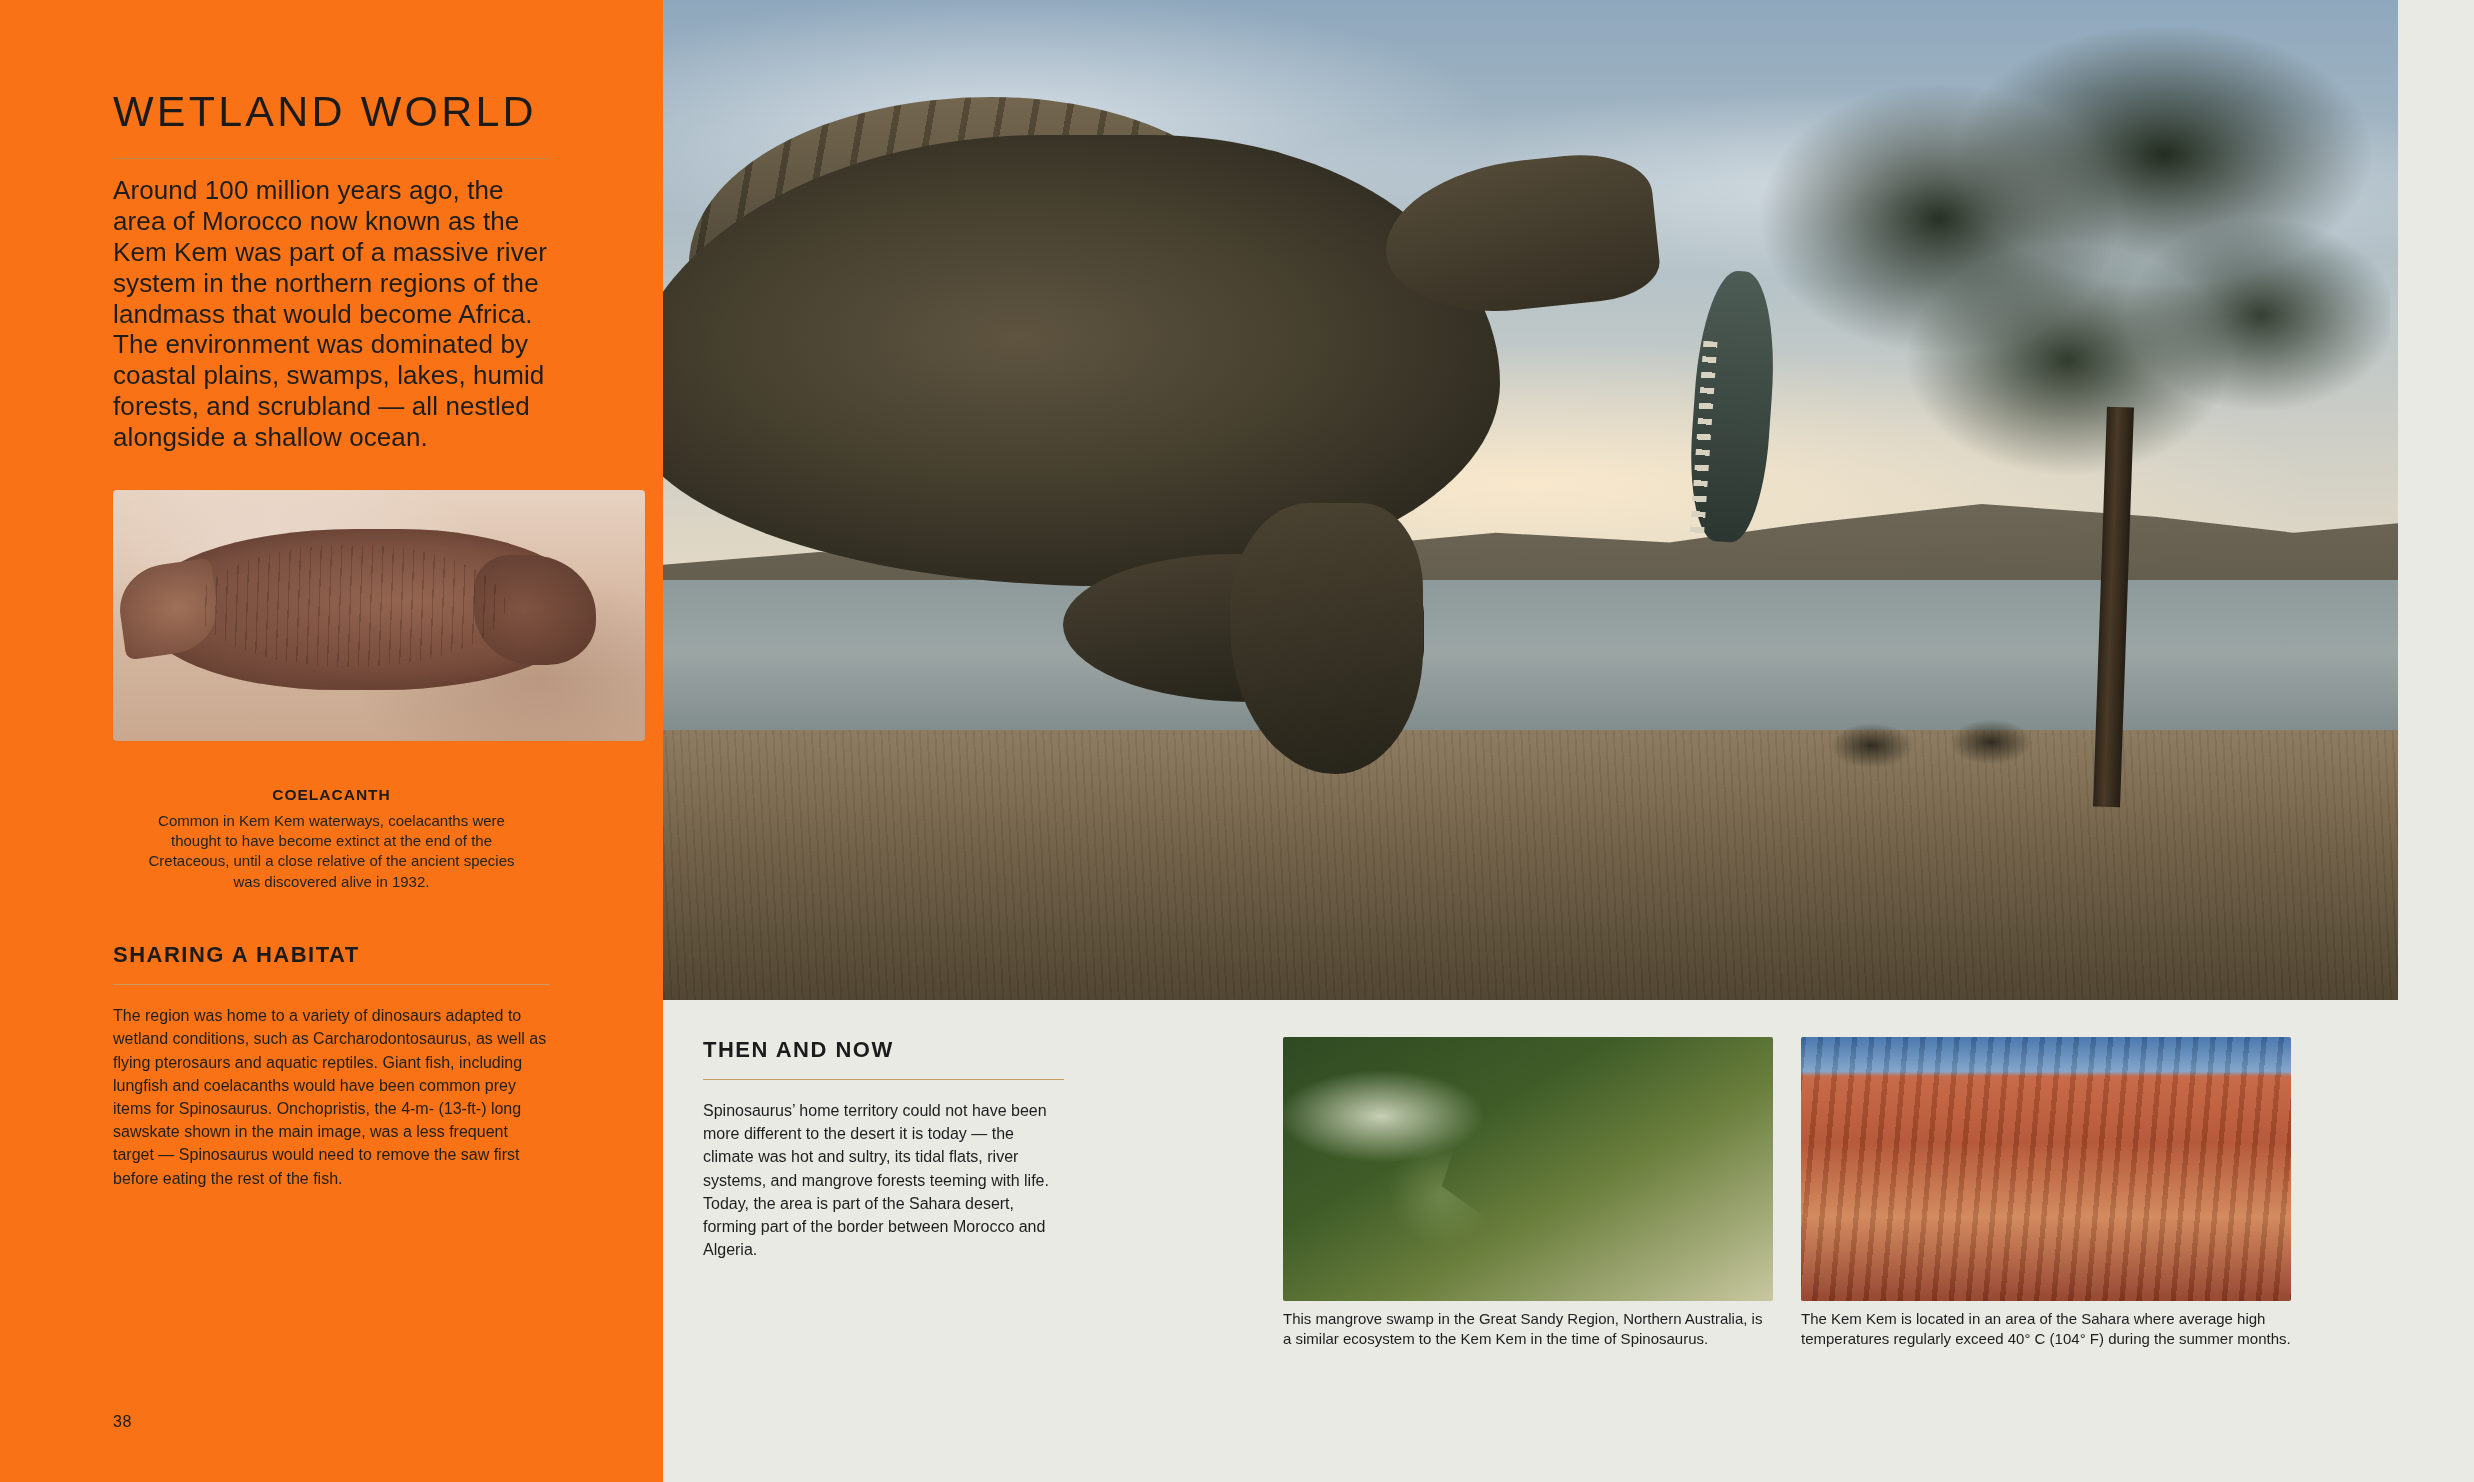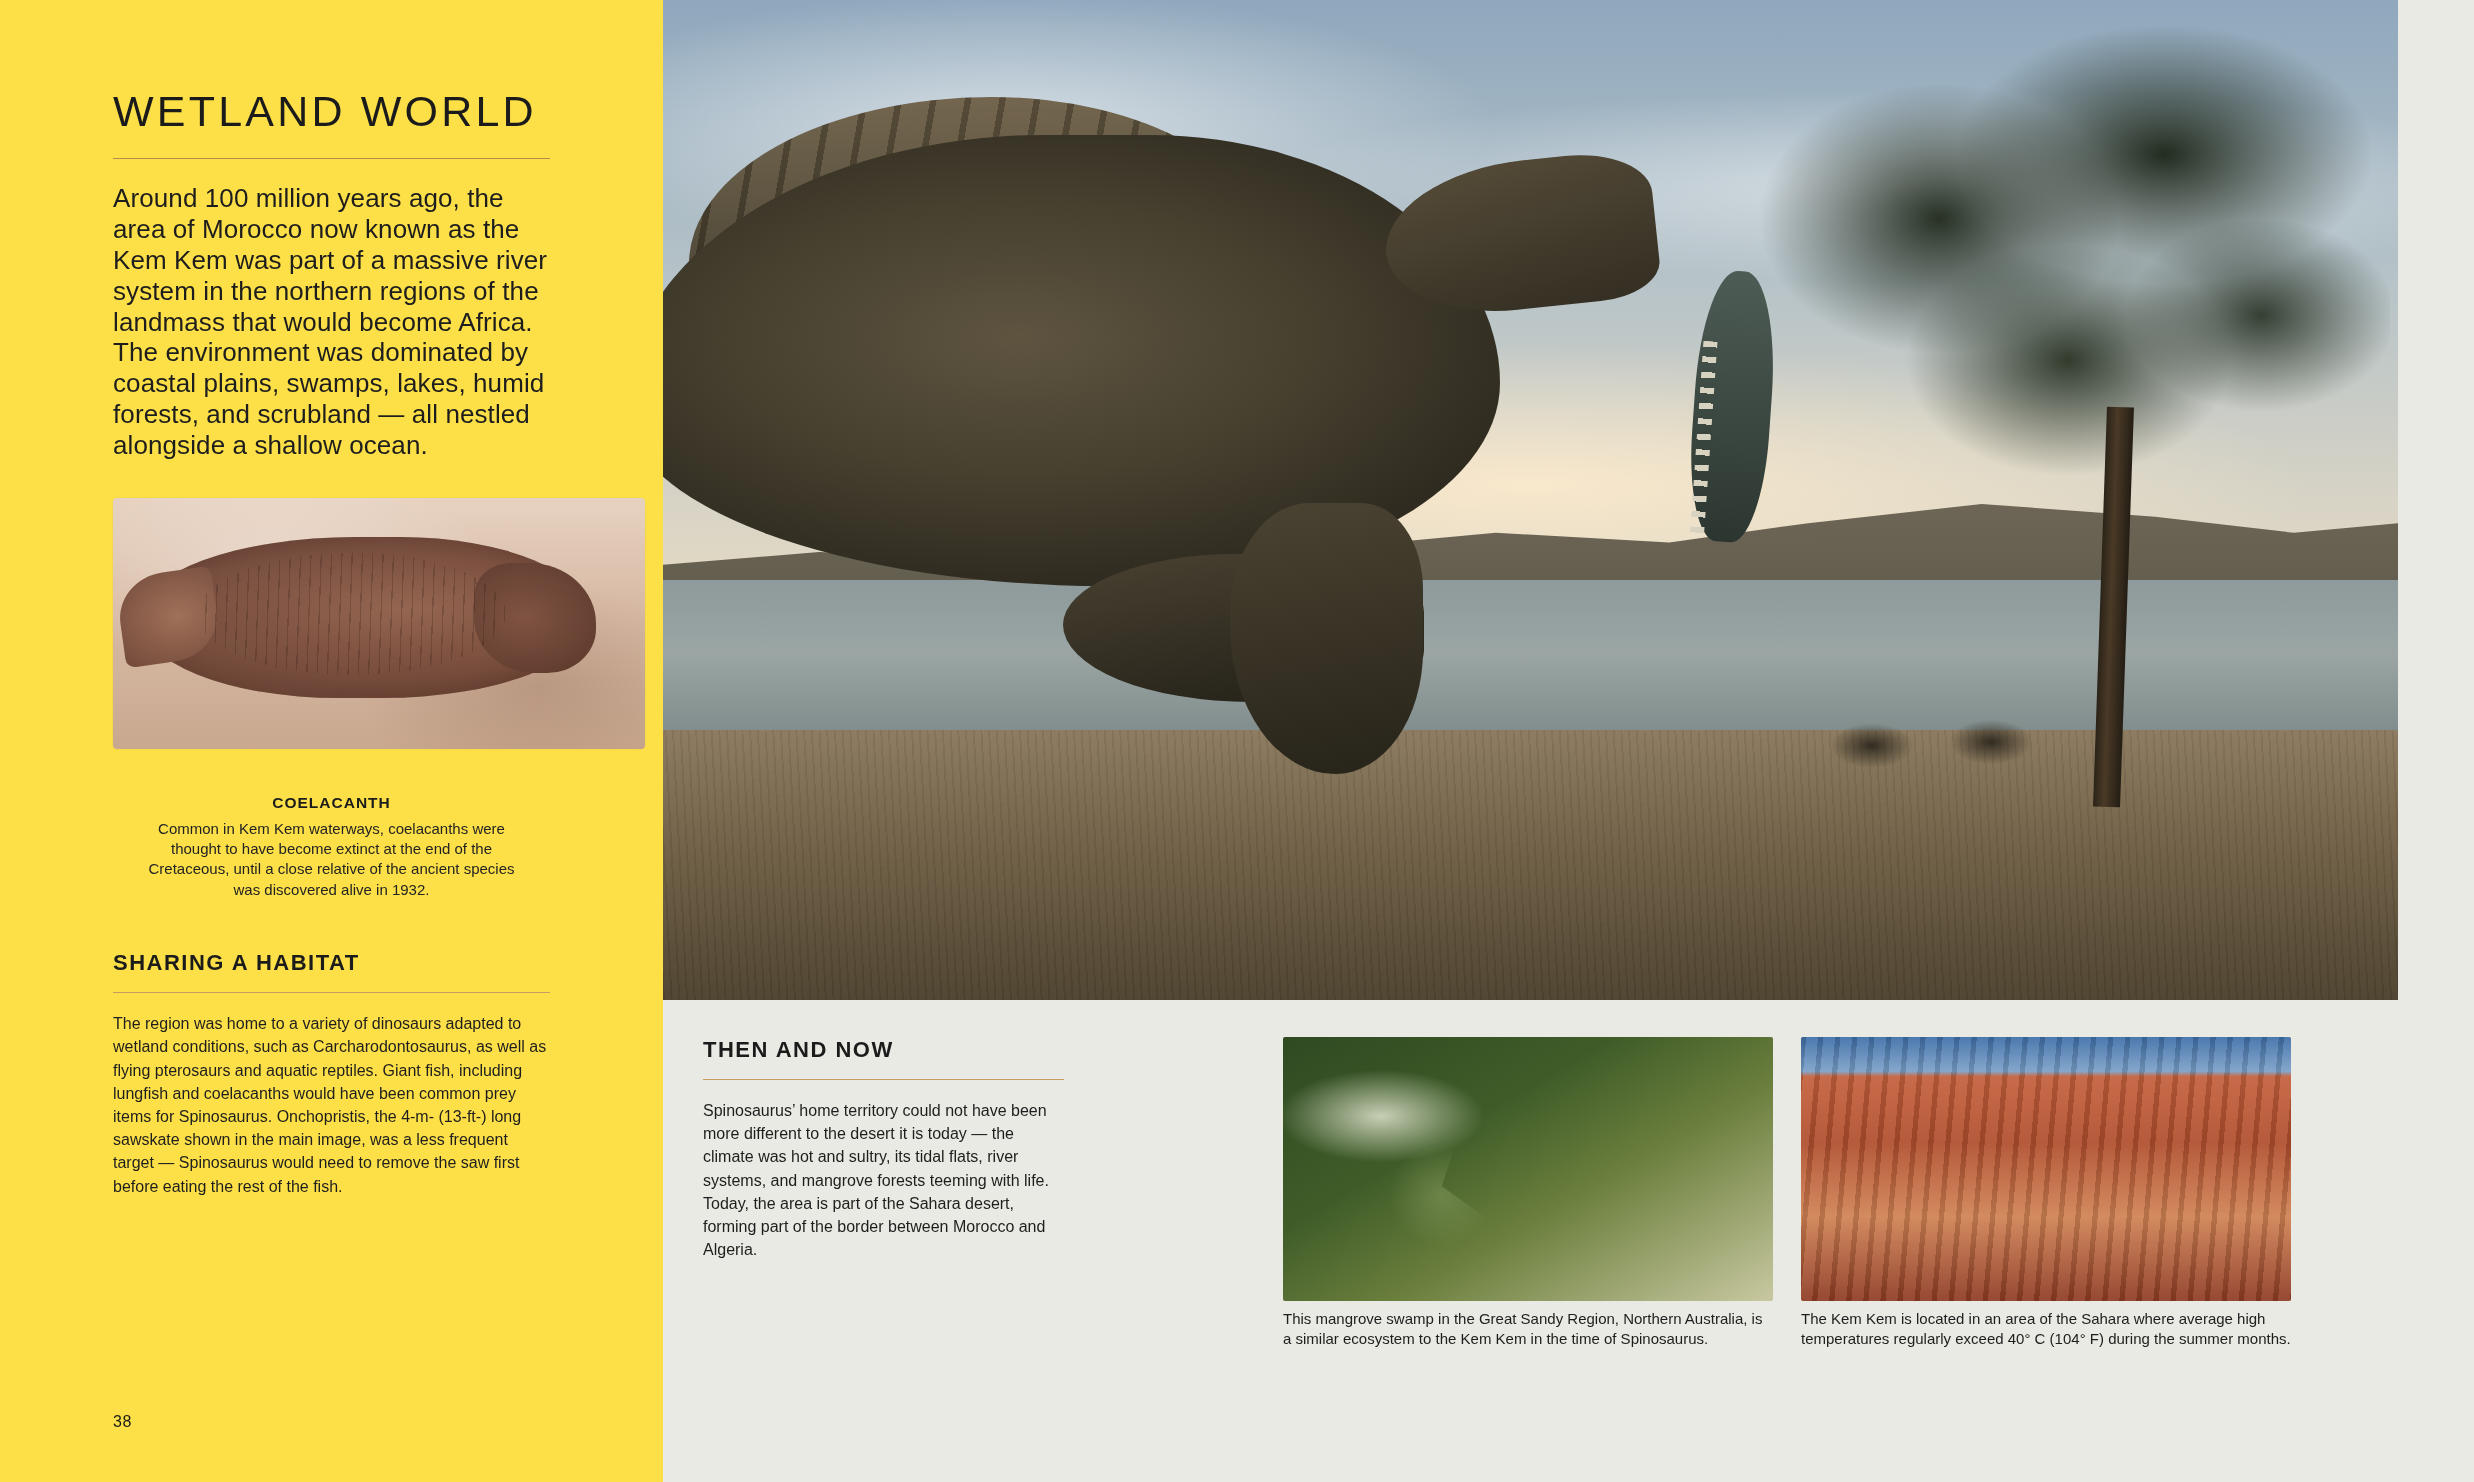--- a/index.html
+++ b/index.html
@@ -18,21 +18,21 @@
     width: 2475px;
     height: 1483px;
     display: flex;
   }
 
   
   .page-left {
     position: relative;
     width: 663px;
     height: 1483px;
-    background: #fde047;
+    background: #f97316;
     box-sizing: border-box;
     padding: 90px 113px 0 113px;
   }
   .headline {
     font-size: 43px;
     letter-spacing: 3.2px;
     font-weight: 400;
     color: #1b1b1b;
     margin: 0 0 0 0;
     line-height: 1;
@@ -41,21 +41,21 @@
   .rule-gold {
     height: 1.3px;
     background: #b98a4b;
     margin-top: 24.5px;
     width: 100%;
   }
   .intro {
     font-size: 26px;
     line-height: 1.19;
     color: #1d1d1d;
-    margin-top: 24px;
+    margin-top: 16px;
     letter-spacing: 0.1px;
   }
 
   .fossil-figure {
     margin-top: 37px;
     width: 100%;
   }
   .fossil-img {
     width: 532px;
     height: 251px;

